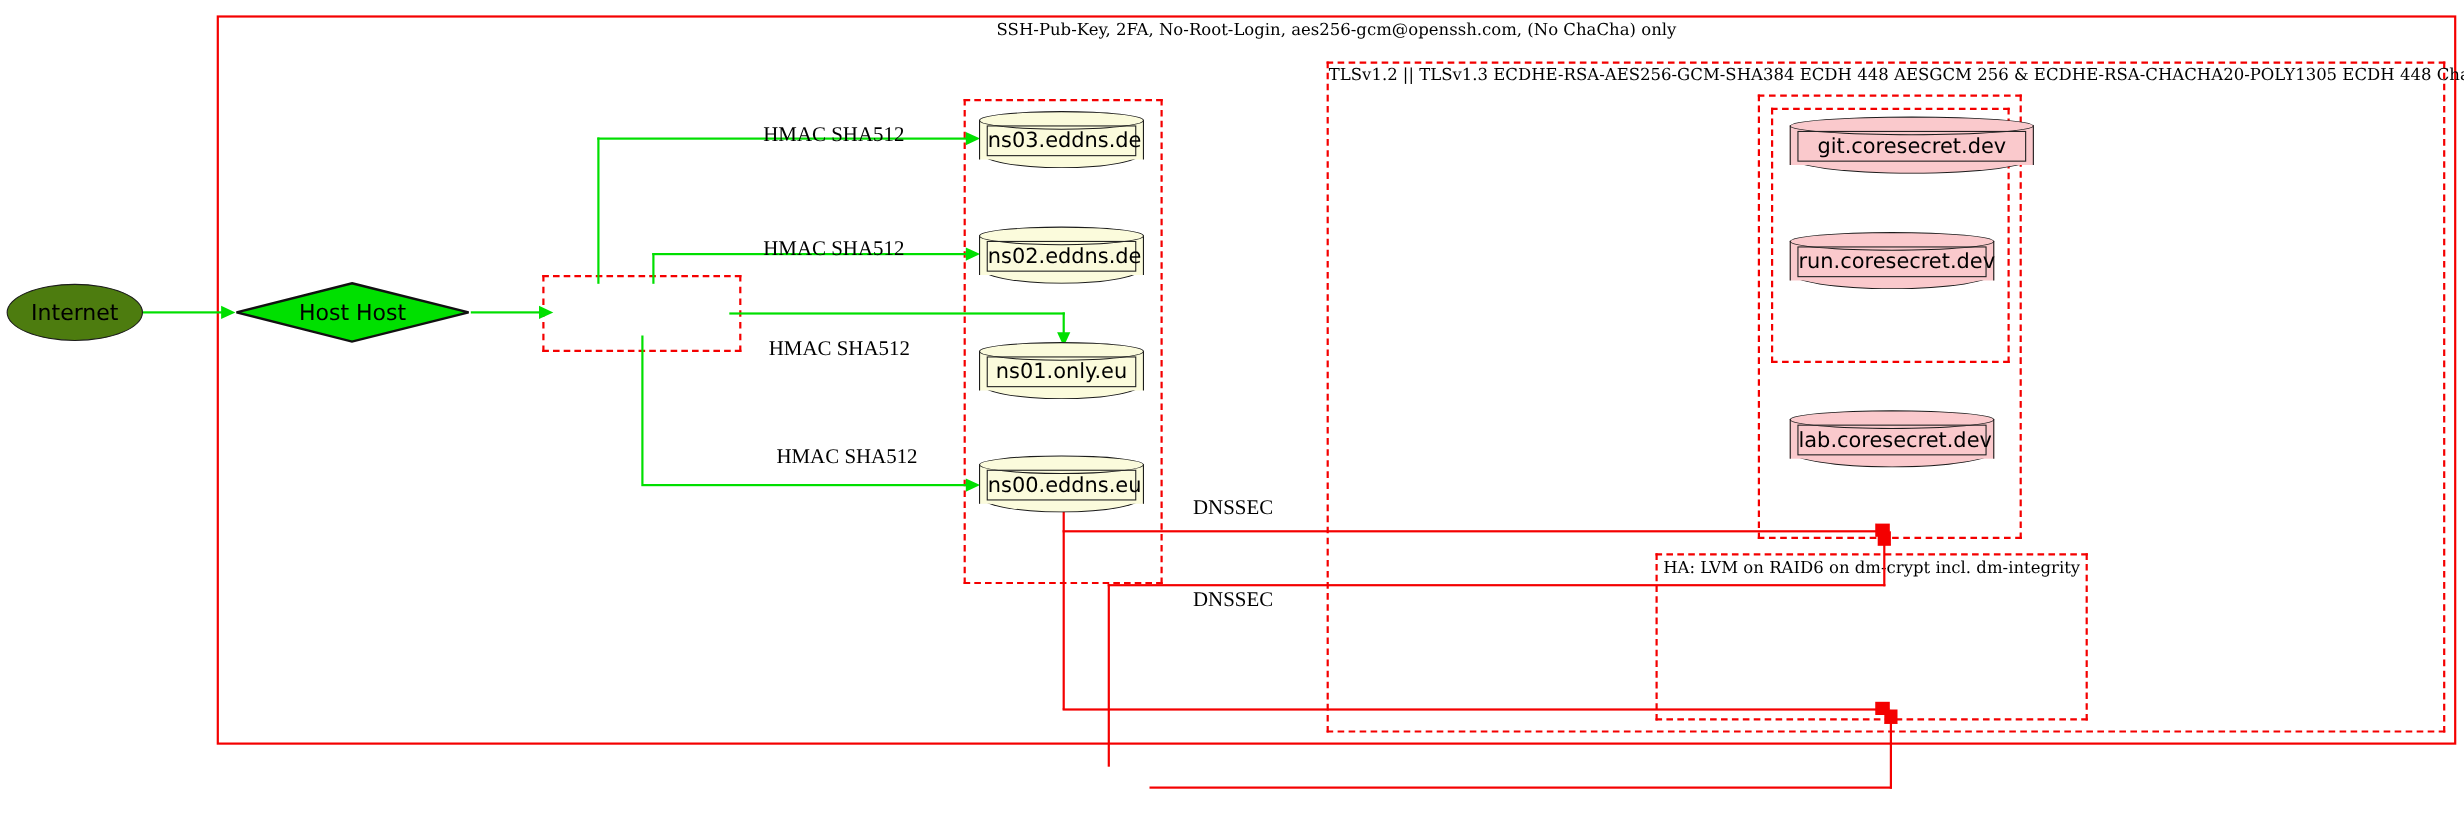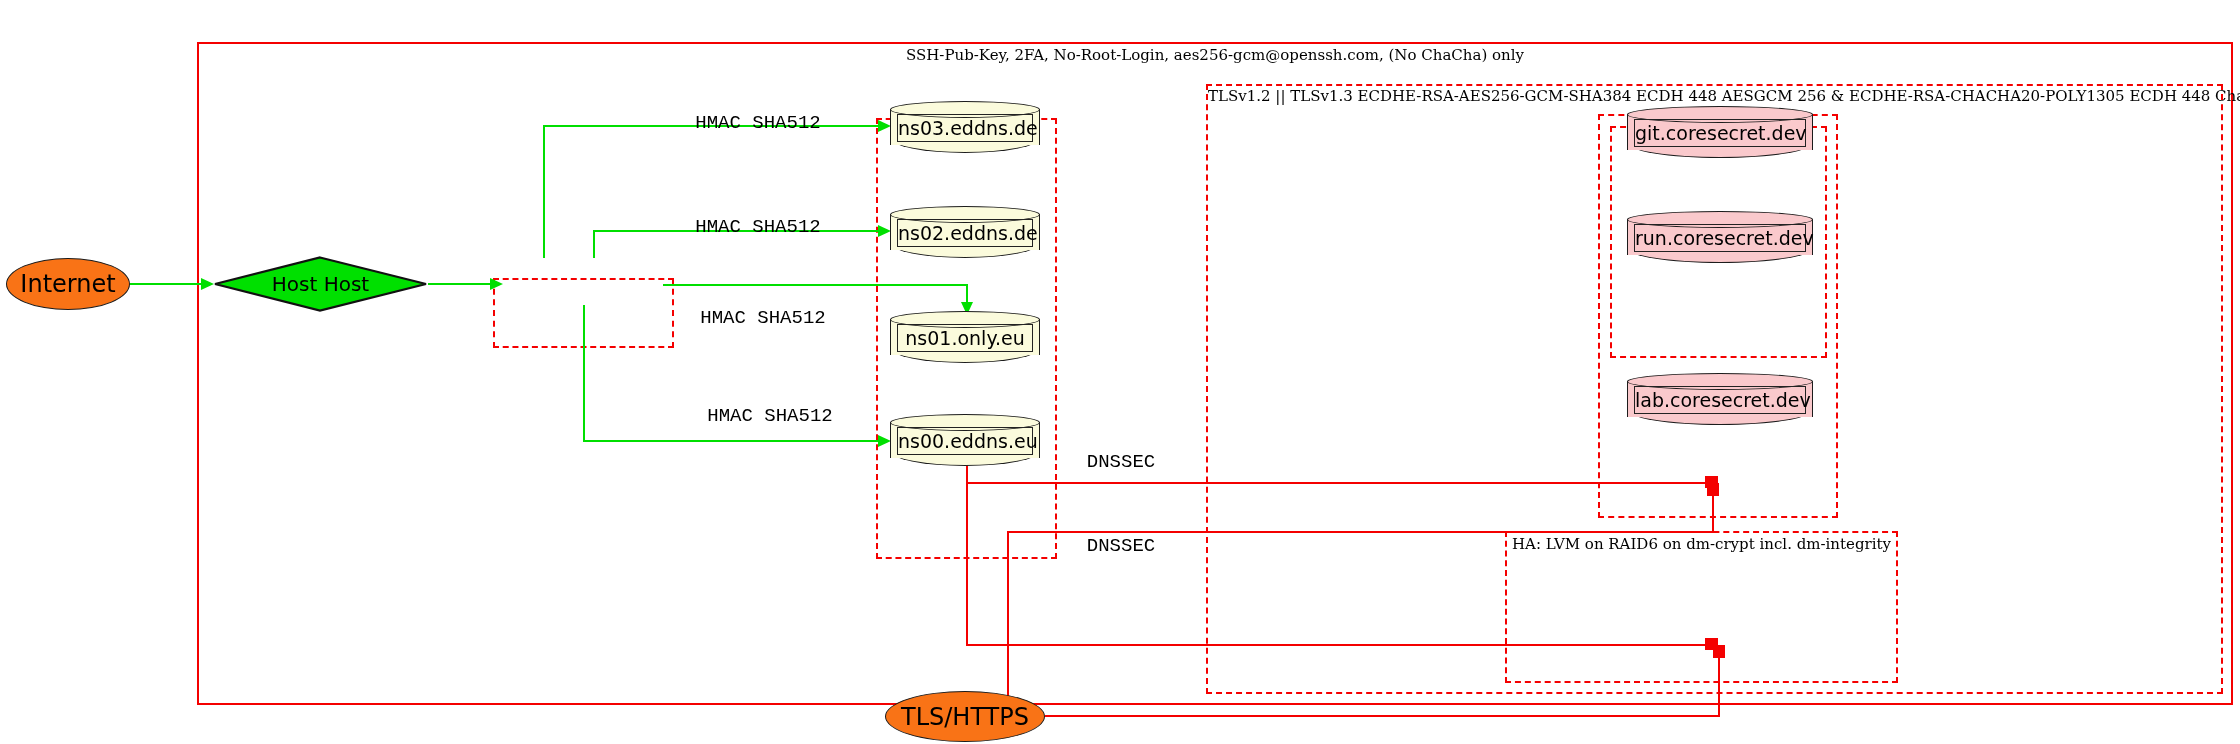--- a/index.html
+++ b/index.html
@@ -1,20 +1,20 @@
 <!DOCTYPE html>
 <html><head>
 <meta charset="utf-8">
 <style>
   html,body{margin:0;padding:0;background:#fff;}
   .canvas{position:relative;width:2240px;height:744px;background:#ffffff;overflow:hidden;
           font-family:"DejaVu Sans",sans-serif;color:#000;}
 
   
-  .cluster{position:absolute;box-sizing:border-box;background:transparent;margin-top:28px;}
+  .cluster{position:absolute;box-sizing:border-box;background:transparent;}
   .cluster.solid{border:2px solid #f40000;}
   .cluster.dashed{border:2px dashed #f40000;}
   .cluster-label{position:absolute;width:100%;text-align:center;
                  font-family:"DejaVu Serif","Liberation Serif",serif;
                  font-size:15px;line-height:17px;color:#000;white-space:nowrap;}
 
   
   .hl,.vl{position:absolute;}
   .green{background:#00df00;}
   .red{background:#f40000;}
@@ -26,27 +26,27 @@
   .arr.r{border-top:6px solid transparent;border-bottom:6px solid transparent;border-left:13px solid;}
   .arr.u{border-left:6px solid transparent;border-right:6px solid transparent;border-bottom:13px solid;}
   .arr.d{border-left:6px solid transparent;border-right:6px solid transparent;border-top:13px solid;}
   .arr.green{background:none;border-left-color:#00df00;color:#00df00;}
   .arr.r.green{border-left-color:#00df00;}
   .arr.d.green{border-top-color:#00df00;border-left-color:transparent;}
   .arr.r.red{border-left-color:#f40000;}
   .arr.u.red{border-bottom-color:#f40000;border-left-color:transparent;}
 
   
-  .edge-label{position:absolute;font-family:Liberation Mono, monospace;
+  .edge-label{position:absolute;font-family:Liberation Serif, serif;
               font-size:19px;line-height:20px;text-align:center;white-space:nowrap;color:#000;}
 
   
   .ell{position:absolute;box-sizing:border-box;border:1.7px solid #1c1c1c;border-radius:50%;
-       background:#f97316;display:flex;align-items:center;justify-content:center;
-       font-size:24px;}
+       background:#4d7c0f;display:flex;align-items:center;justify-content:center;
+       font-size:20px;}
   .diamond{position:absolute;}
   .diamond svg{position:absolute;left:0;top:0;width:100%;height:100%;}
   .diamond .dlabel{position:absolute;left:0;top:0;width:100%;height:100%;display:flex;
        align-items:center;justify-content:center;font-size:20px;}
 
   .cyl{position:absolute;}
   .cyl .cap{position:absolute;left:0;right:0;top:0;height:17px;background:var(--fill);
        border:1.6px solid #1c1c1c;border-radius:50%;box-sizing:border-box;z-index:2;}
   .cyl .mid{position:absolute;left:0;right:0;top:8px;bottom:8px;background:var(--fill);
        border-left:1.6px solid #1c1c1c;border-right:1.6px solid #1c1c1c;box-sizing:border-box;z-index:1;}
@@ -160,21 +160,21 @@
     <div class="lbl">ns01.only.eu</div>
   </div>
 
   <div class="cyl" style="--fill:#fbfbdc;left:890px;top:414px;width:150px;height:52px;">
     <div class="base"></div>
     <div class="mid"></div>
     <div class="cap"></div>
     <div class="lbl">ns00.eddns.eu</div>
   </div>
 
-  <div class="cyl" style="--fill:#fac9cc;left:1627px;top:106px;width:186px;height:52px;">
+  <div class="cyl" style="--fill:#fac9cc;left:1627px;top:106px;width:186px;height:52px;padding-left:36px;">
     <div class="base"></div>
     <div class="mid"></div>
     <div class="cap"></div>
     <div class="lbl">git.coresecret.dev</div>
   </div>
 
   <div class="cyl" style="--fill:#fac9cc;left:1627px;top:211px;width:186px;height:52px;">
     <div class="base"></div>
     <div class="mid"></div>
     <div class="cap"></div>
@@ -182,17 +182,14 @@
   </div>
 
   <div class="cyl" style="--fill:#fac9cc;left:1627px;top:373px;width:186px;height:52px;">
     <div class="base"></div>
     <div class="mid"></div>
     <div class="cap"></div>
     <div class="lbl">lab.coresecret.dev</div>
   </div>
 
 
-  <div class="ell" style="left:885px;top:691px;width:160px;height:51px;">
-    <span>TLS/HTTPS</span>
-  </div>
 
 </div>
 
 </body></html>

